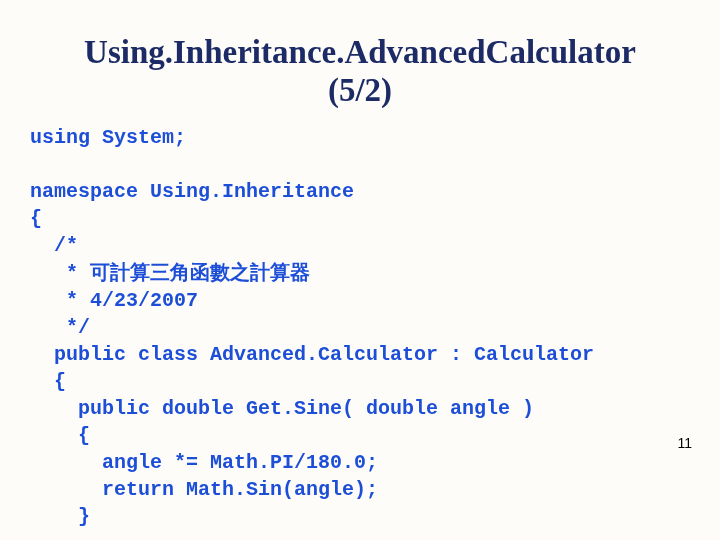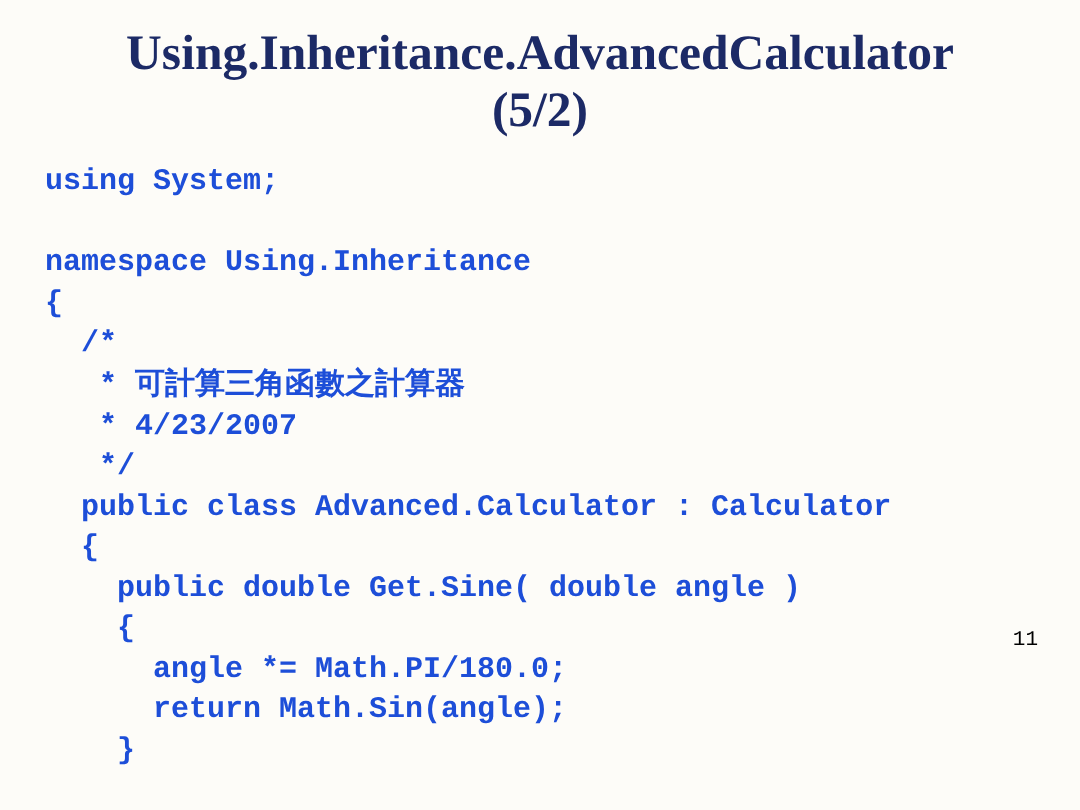--- a/index.html
+++ b/index.html
@@ -10,20 +10,21 @@
     background: #fdfcf8;
     font-family: "Times New Roman", Times, serif;
     overflow: hidden;
   }
   .slide {
     width: 720px;
     height: 449px;
     box-sizing: border-box;
     padding: 18px 30px 20px 30px;
     position: relative;
+    margin-top: 16px;
   }
   .title {
     color: #1c2a66;
     font-size: 33px;
     font-weight: bold;
     text-align: center;
     line-height: 1.15;
     margin: 0 0 14px 0;
   }
   .code {
@@ -34,21 +35,21 @@
     white-space: pre;
     line-height: 1.35;
   }
   .code .zh {
     font-family: "PMingLiU", "MingLiU", "SimSun", serif;
   }
   .pagenum {
     position: absolute;
     right: 28px;
     bottom: 14px;
-    font-family: Liberation Mono, monospace;
+    font-family: Liberation Sans, sans-serif;
     font-size: 14px;
     color: #000;
   }
 </style>
 </head>
 <body>
 
 <div class="slide">
   <h1 class="title">
     <span>Using.Inheritance.AdvancedCalculator</span><br>

